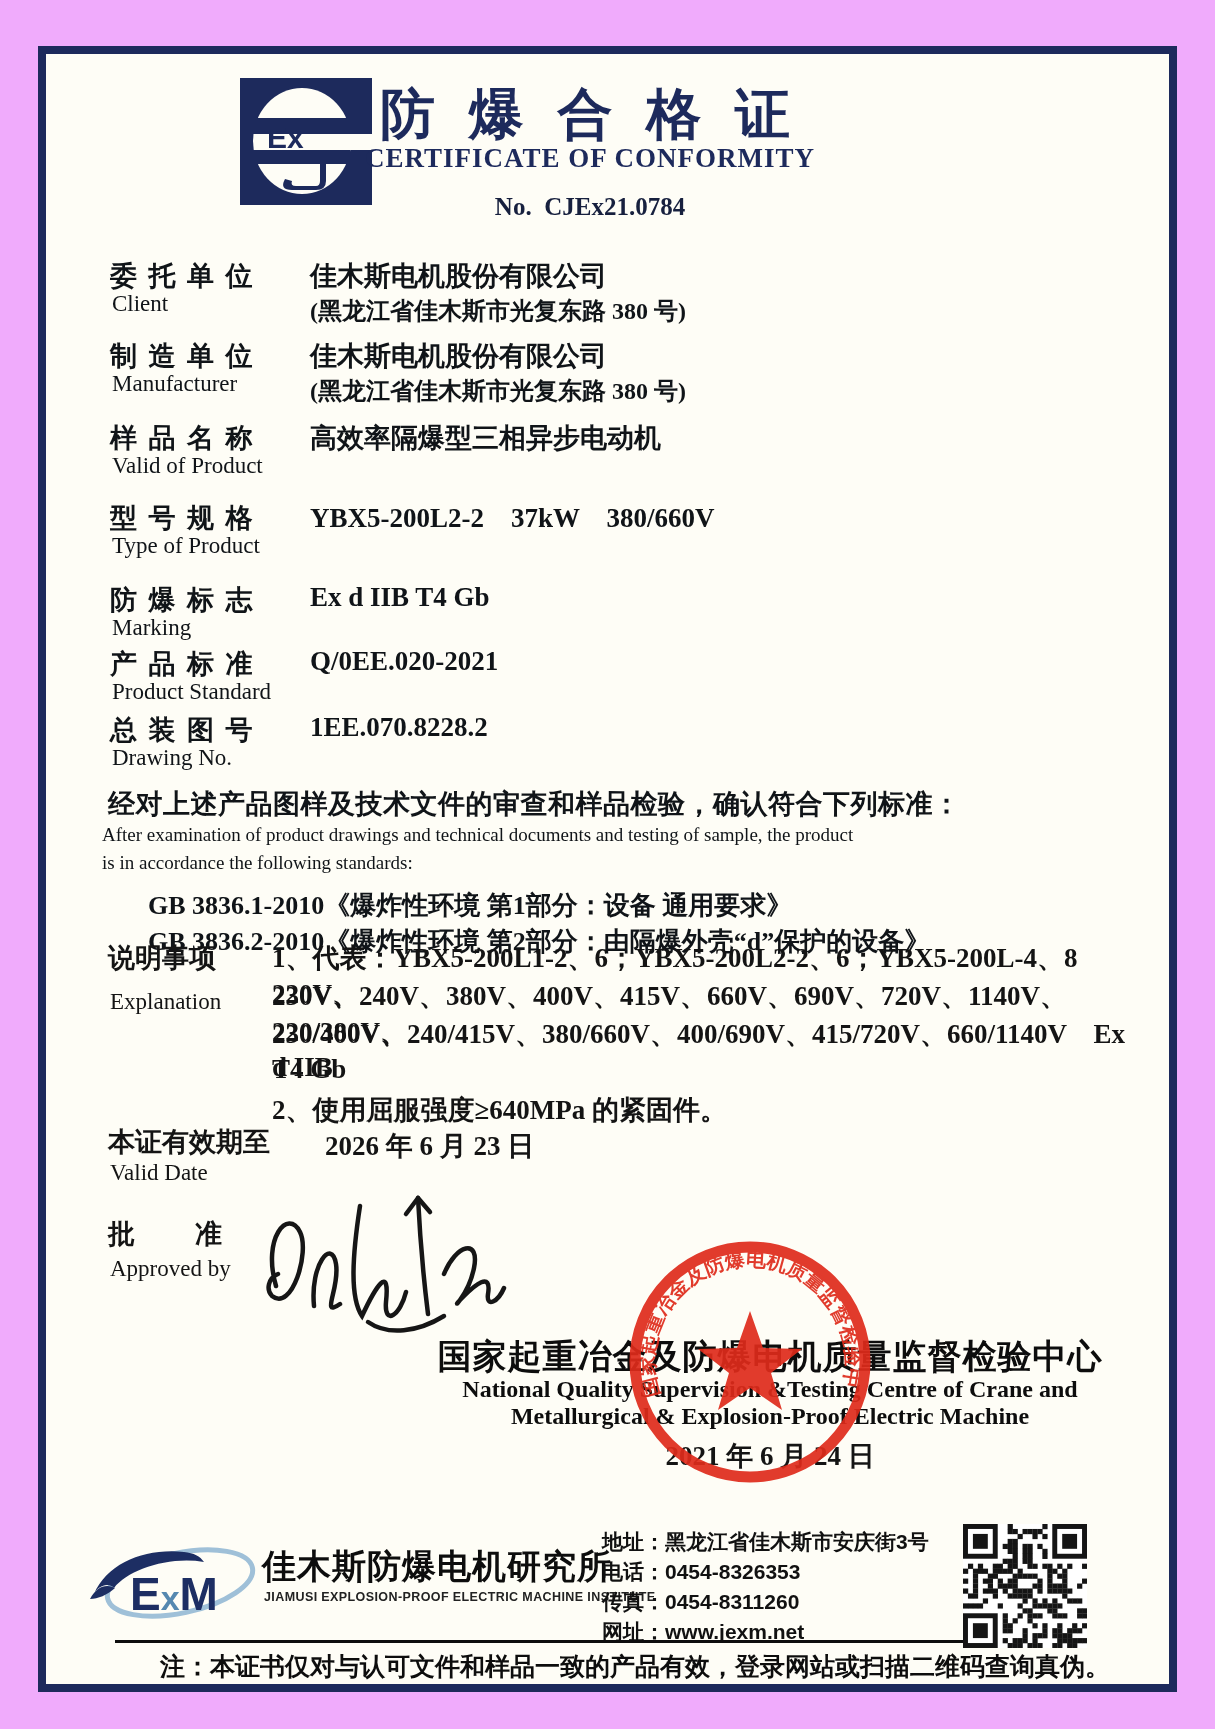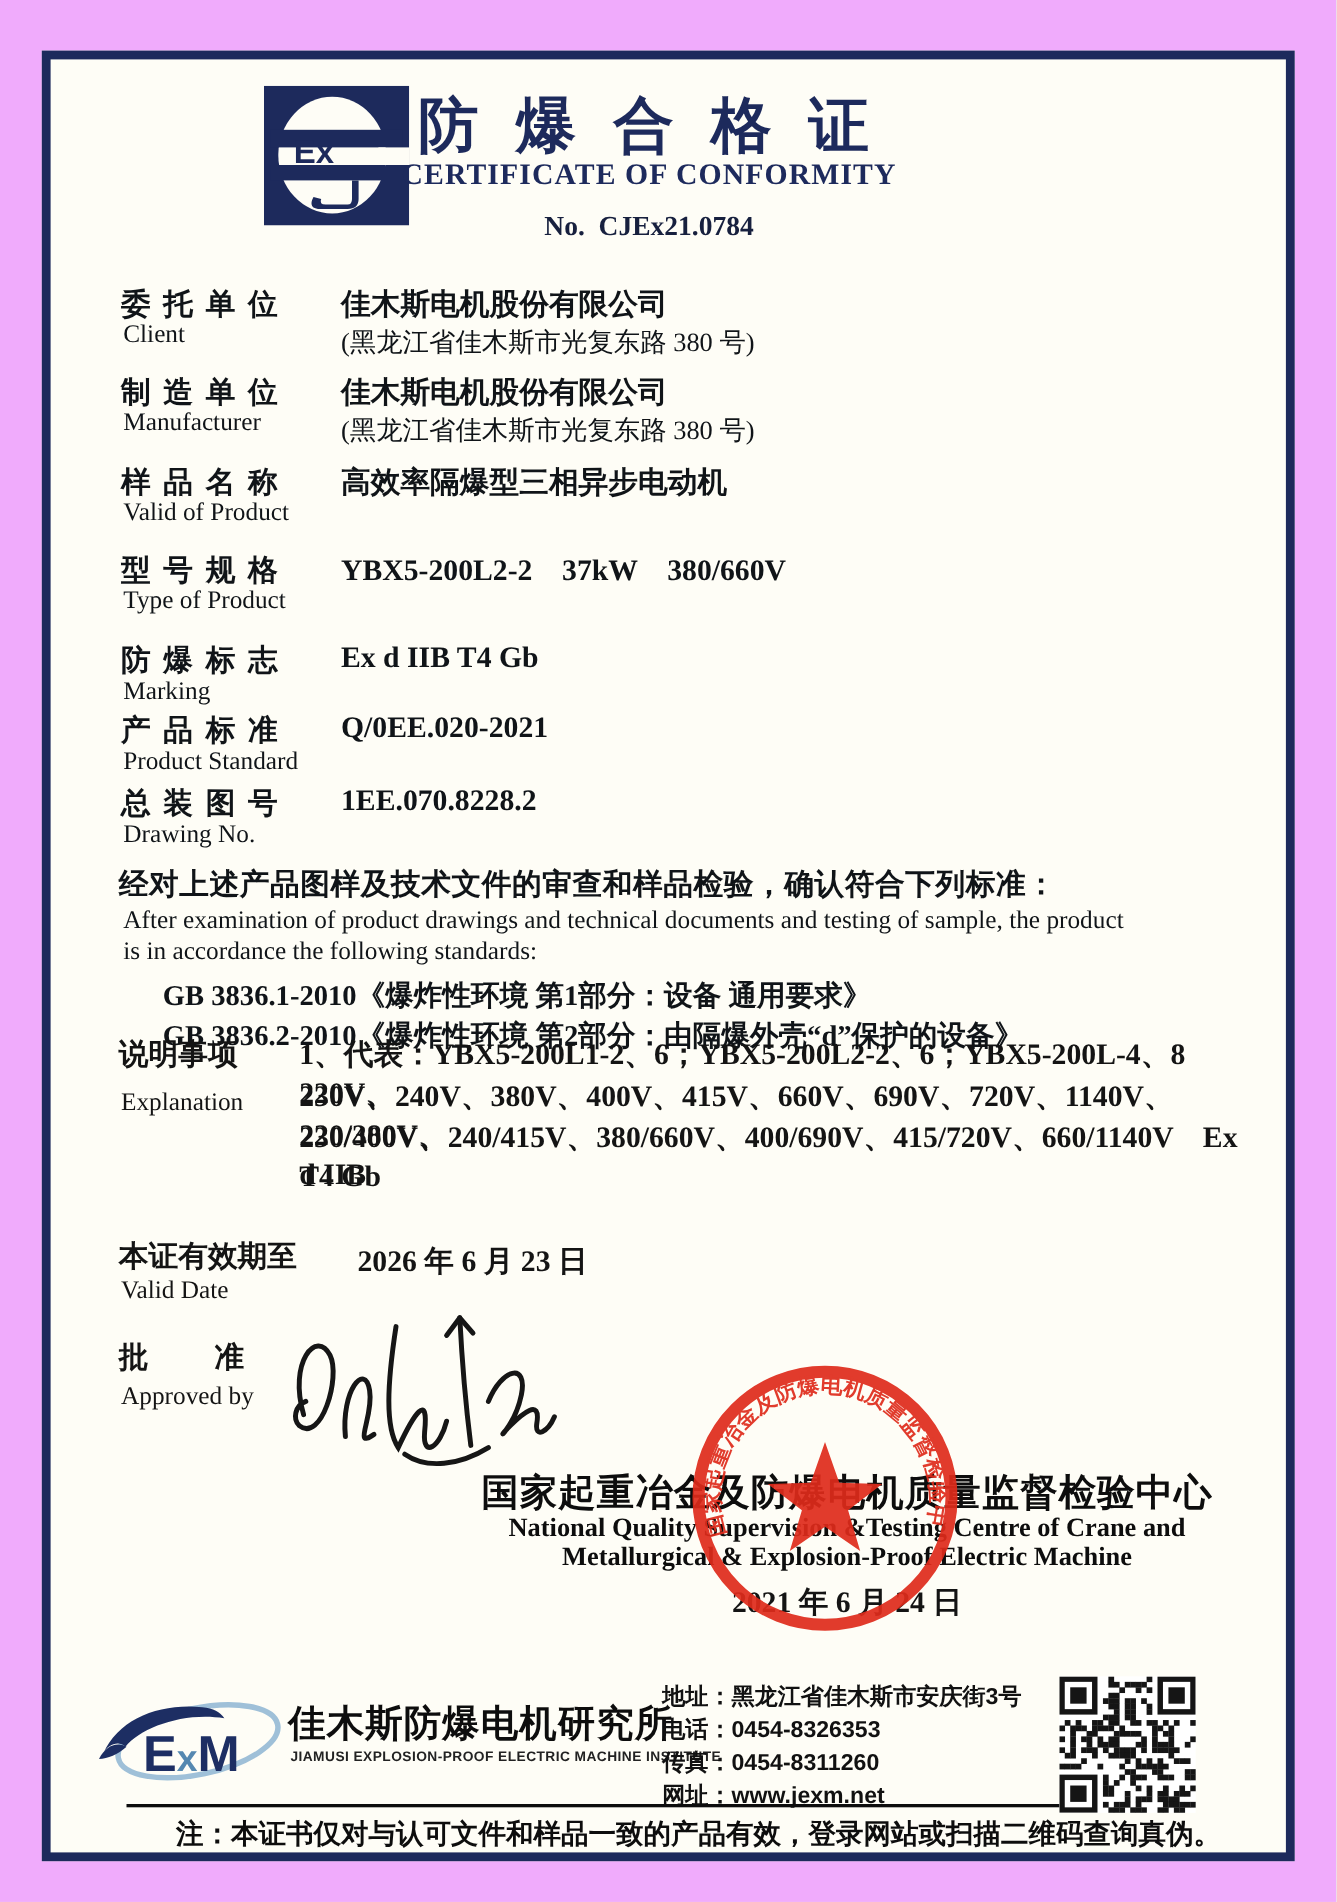--- a/index.html
+++ b/index.html
@@ -16,25 +16,25 @@
          color:#1d2a5c;letter-spacing:10px;}
   .subtitle{left:335px;top:143px;width:510px;text-align:center;font-size:27px;font-weight:700;
             color:#1d2a5c;letter-spacing:1px;}
   .certno{left:335px;top:193px;width:510px;text-align:center;font-size:25px;font-weight:600;color:#17203e;}
 
   .frow{left:110px;width:1010px;height:84px;}
   .lab-zh{position:absolute;left:0;top:0;font-family:"Liberation Sans",sans-serif;font-weight:700;
           font-size:27px;color:#101418;letter-spacing:2px;}
   .lab-en{position:absolute;left:2px;top:33px;font-size:23px;color:#101418;}
   .fval{position:absolute;left:200px;top:0;font-size:27px;font-weight:600;color:#101418;}
-  .fval2{position:absolute;left:200px;top:37px;font-size:24px;font-weight:400;color:#101418;}
+  .fval2{position:absolute;left:200px;top:37px;font-size:24px;font-weight:700;color:#101418;}
 
   .stmt-zh{left:108px;top:786px;font-family:"Liberation Sans",sans-serif;font-weight:700;
            font-size:27px;letter-spacing:.5px;color:#101418;}
-  .stmt-en{left:112px;font-size:23px;color:#101418;}
+  .stmt-en{left:102px;font-size:19px;color:#101418;}
   .std{left:148px;font-size:26px;font-weight:700;color:#101418;}
 
   .exp-zh{left:108px;top:940px;font-family:"Liberation Sans",sans-serif;font-weight:700;font-size:27px;}
   .exp-en{left:110px;top:989px;font-size:23px;}
   .exp-line{left:272px;width:870px;font-size:27px;font-weight:600;}
 
   .valid-zh{left:108px;top:1124px;font-family:"Liberation Sans",sans-serif;font-weight:700;font-size:27px;}
   .valid-en{left:110px;top:1160px;font-size:23px;}
   .valid-val{left:325px;top:1128px;font-size:27px;font-weight:600;}
 
@@ -124,20 +124,21 @@
   <div class="stmt-en" style="top:852px" data-bind="statement.en2">is in accordance the following standards:</div>
   <div class="std" style="top:888px" data-bind="statement.standards.0">GB 3836.1-2010《爆炸性环境 第1部分：设备 通用要求》</div>
   <div class="std" style="top:924px" data-bind="statement.standards.1">GB 3836.2-2010《爆炸性环境 第2部分：由隔爆外壳“d”保护的设备》</div>
 
   <div class="exp-zh" data-bind="explanation.zh">说明事项</div>
   <div class="exp-en" data-bind="explanation.en">Explanation</div>
   <div class="exp-line" style="top:940px" data-bind="explanation.lines.0">1、代表：YBX5-200L1-2、6；YBX5-200L2-2、6；YBX5-200L-4、8　220V、</div>
   <div class="exp-line" style="top:978px" data-bind="explanation.lines.1">230V、240V、380V、400V、415V、660V、690V、720V、1140V、220/380V、</div>
   <div class="exp-line" style="top:1016px" data-bind="explanation.lines.2">230/400V、240/415V、380/660V、400/690V、415/720V、660/1140V　Ex d IIB</div>
   <div class="exp-line" style="top:1054px" data-bind="explanation.lines.3">T4 Gb</div>
+  <div class="exp-line" style="top:1092px" data-bind="explanation.lines.4">2、使用屈服强度≥640MPa 的紧固件。</div>
 
   <div class="valid-zh" data-bind="valid.zh">本证有效期至</div>
   <div class="valid-en" data-bind="valid.en">Valid Date</div>
   <div class="valid-val" data-bind="valid.value">2026 年 6 月 23 日</div>
 
   <div class="appr-zh" data-bind="approval.zh">批　　准</div>
   <div class="appr-en" data-bind="approval.en">Approved by</div>
   <svg class="sig" viewBox="0 0 310 190">
     <g fill="none" stroke="#161616" stroke-width="4.5" stroke-linecap="round">
       <path d="M28,140 C14,92 40,62 52,86 C62,106 44,166 24,150 C18,144 20,132 30,128"></path>

